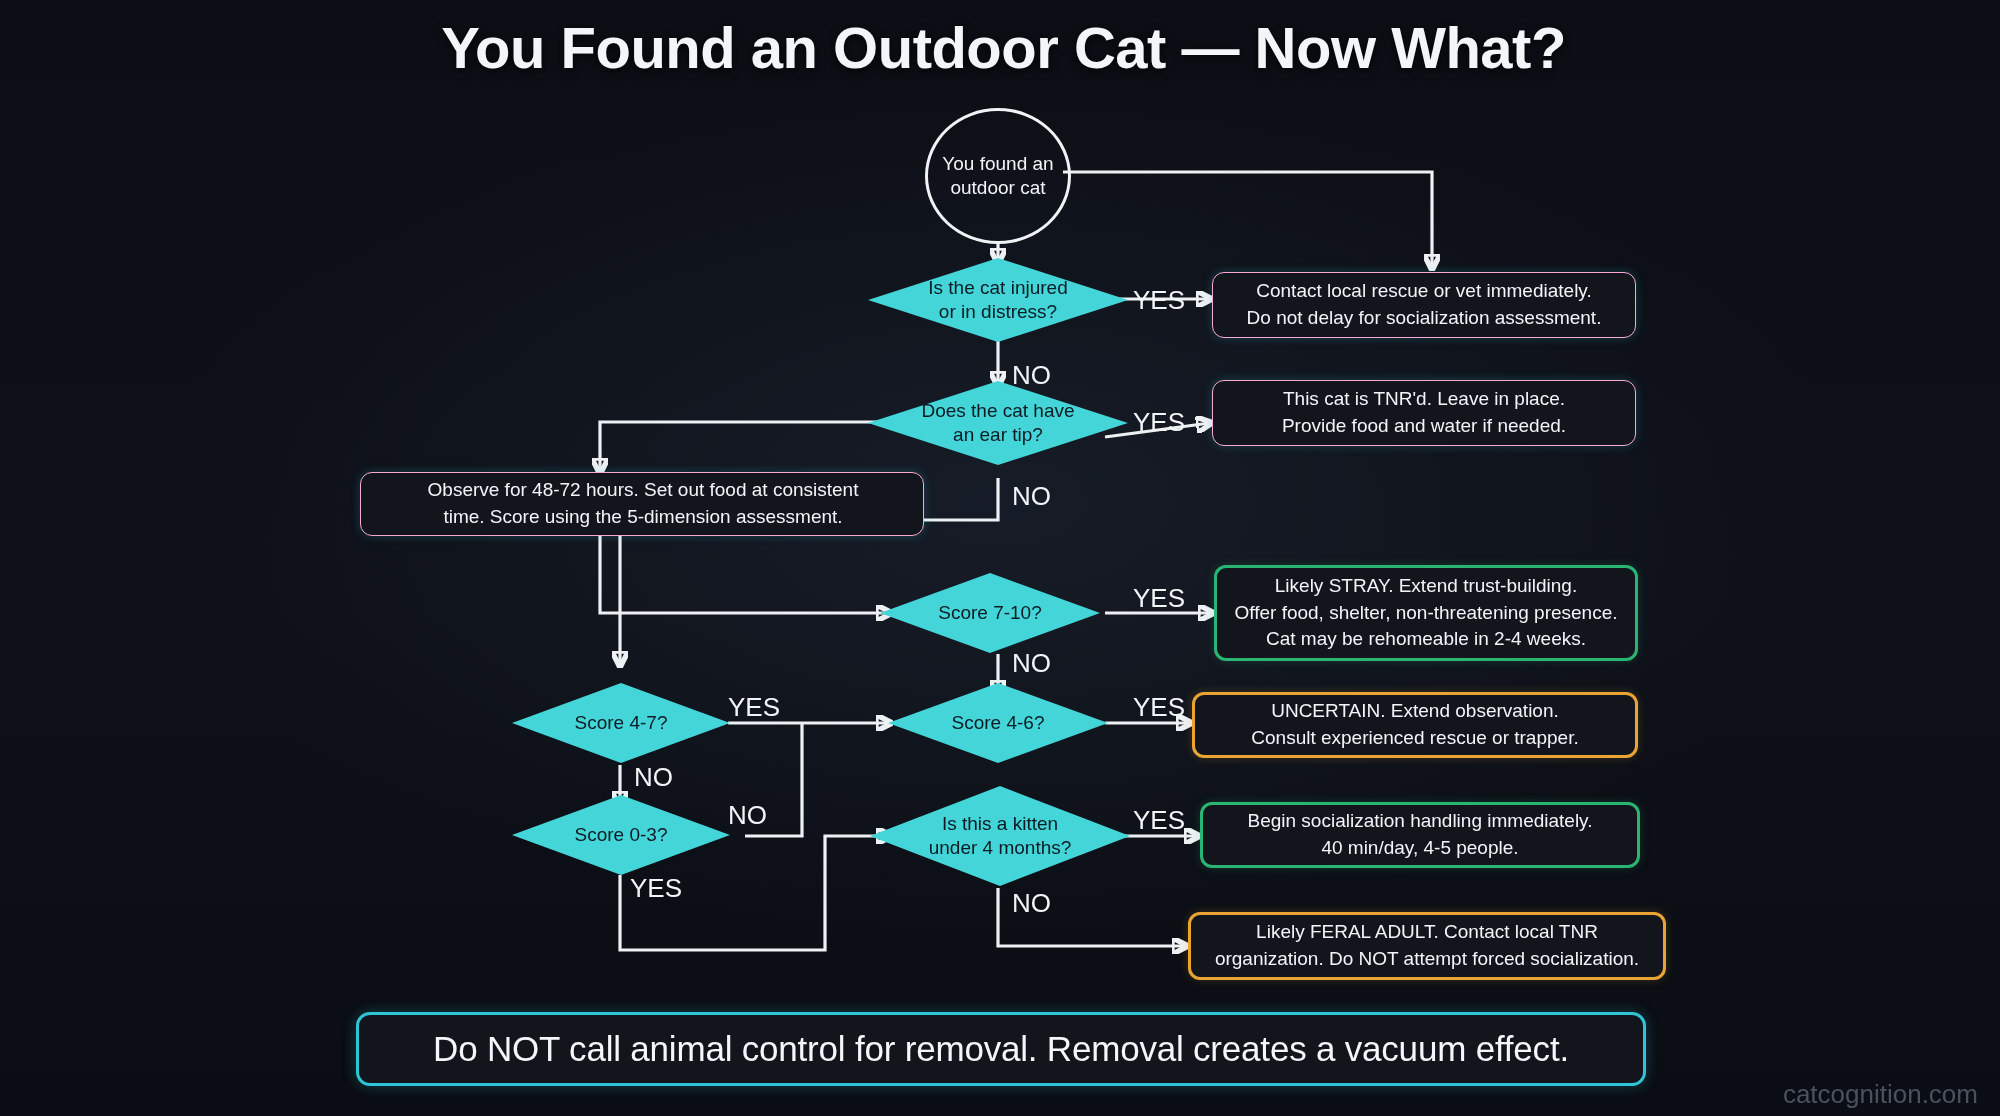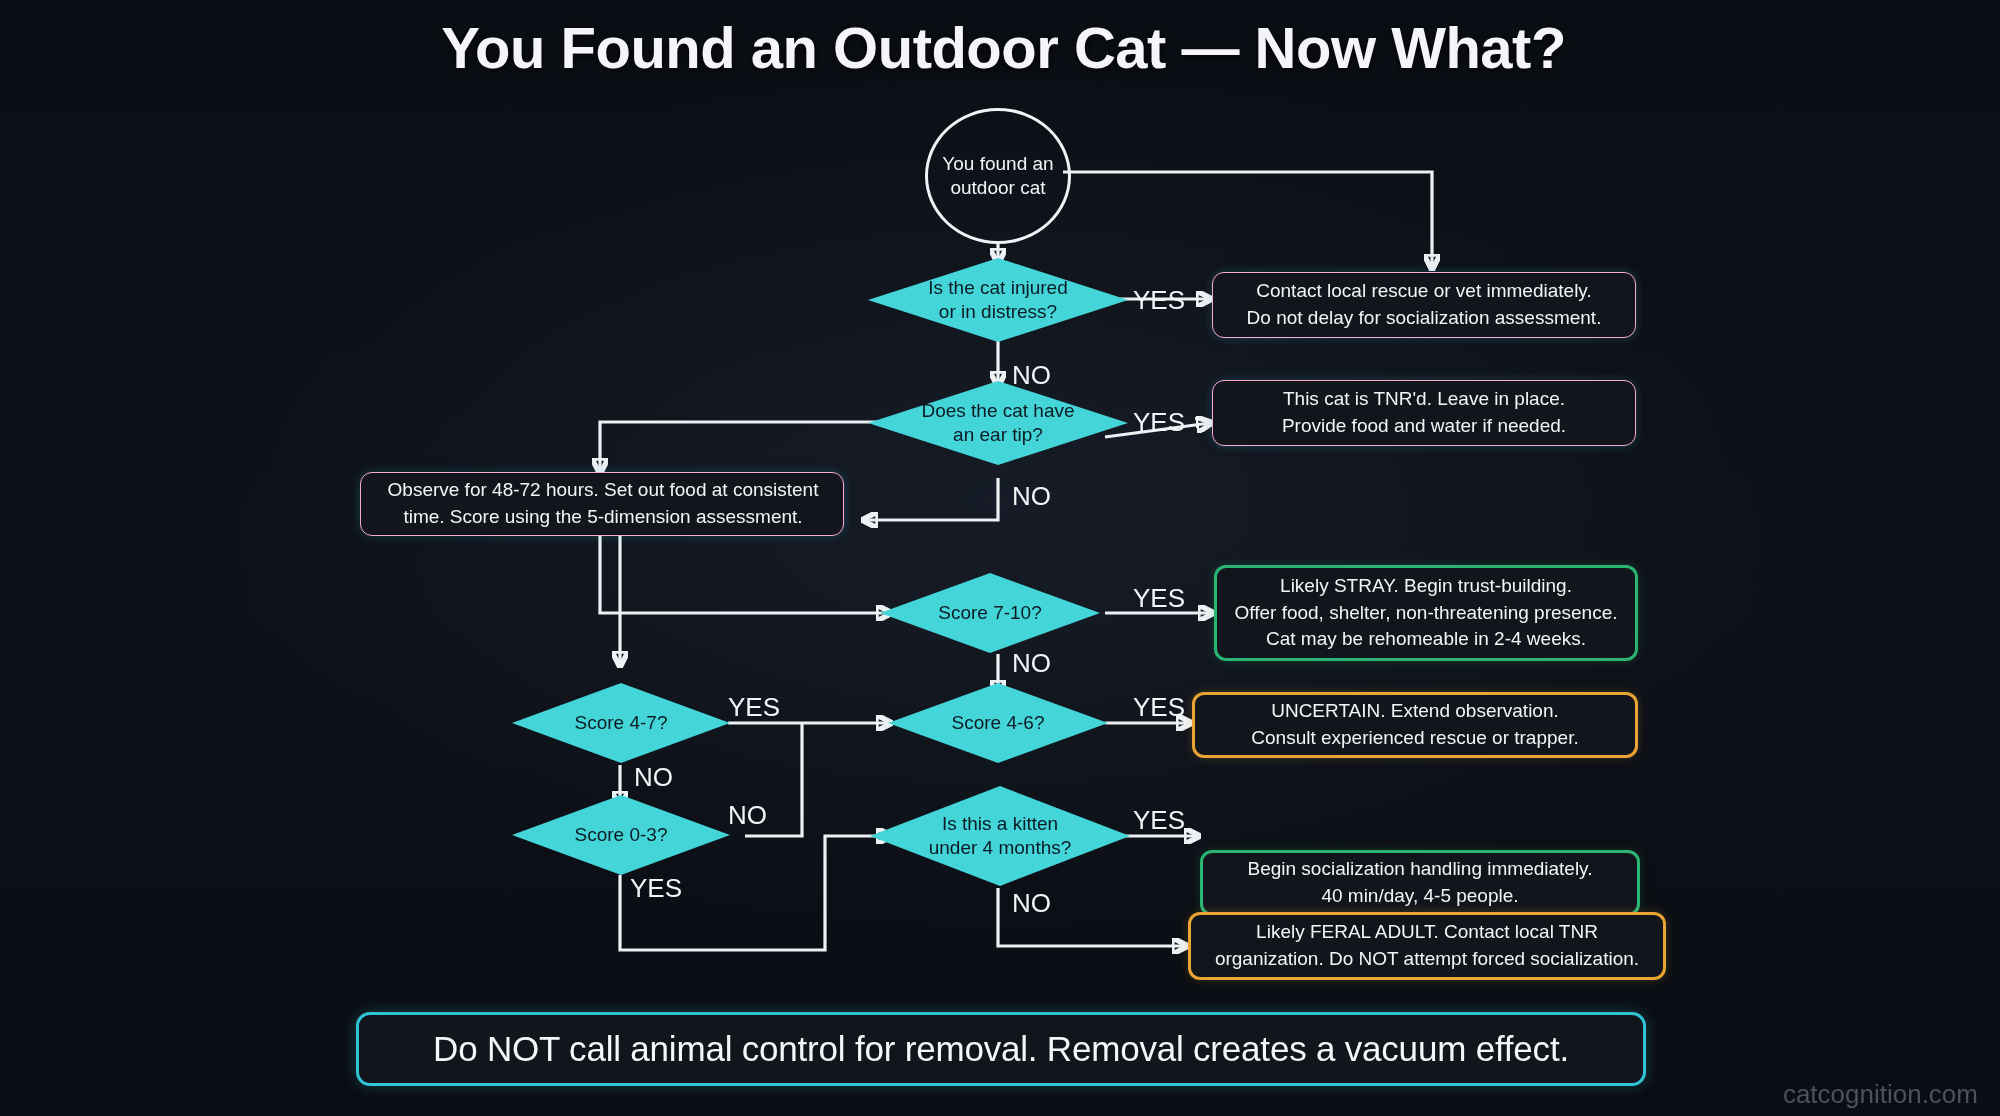--- a/index.html
+++ b/index.html
@@ -207,37 +207,37 @@
   </div>
 
   <div class="node diamond" style="left:868px;top:381px;width:260px;height:84px;">
     <div class="dshape"></div>
     <div class="dlabel">
       <div>Does the cat have</div>
       <div>an ear tip?</div>
     </div>
   </div>
 
-  <div class="node card cyan" style="left:360px;top:472px;width:484px;height:64px;padding-left:16px;">
+  <div class="node card cyan" style="left:360px;top:472px;width:564px;height:64px;padding-left:16px;">
     <div>
       <div>Observe for 48-72 hours. Set out food at consistent</div>
       <div>time. Score using the 5-dimension assessment.</div>
     </div>
   </div>
 
   <div class="node diamond" style="left:880px;top:573px;width:220px;height:80px;">
     <div class="dshape"></div>
     <div class="dlabel">
       <div>Score 7-10?</div>
     </div>
   </div>
 
   <div class="node card green" style="left:1214px;top:565px;width:424px;height:96px;">
     <div>
-      <div>Likely STRAY. Begin trust-building.</div>
+      <div>Likely STRAY. Extend trust-building.</div>
       <div>Offer food, shelter, non-threatening presence.</div>
       <div>Cat may be rehomeable in 2-4 weeks.</div>
     </div>
   </div>
 
   <div class="node diamond" style="left:512px;top:683px;width:218px;height:80px;">
     <div class="dshape"></div>
     <div class="dlabel">
       <div>Score 4-7?</div>
     </div>
@@ -265,21 +265,21 @@
   </div>
 
   <div class="node diamond" style="left:870px;top:786px;width:260px;height:100px;">
     <div class="dshape"></div>
     <div class="dlabel">
       <div>Is this a kitten</div>
       <div>under 4 months?</div>
     </div>
   </div>
 
-  <div class="node card green" style="left:1200px;top:802px;width:440px;height:66px;margin-top:48px;">
+  <div class="node card green" style="left:1200px;top:802px;width:440px;height:66px;">
     <div>
       <div>Begin socialization handling immediately.</div>
       <div>40 min/day, 4-5 people.</div>
     </div>
   </div>
 
   <div class="node card orange" style="left:1188px;top:912px;width:478px;height:68px;">
     <div>
       <div>Likely FERAL ADULT. Contact local TNR</div>
       <div>organization. Do NOT attempt forced socialization.</div>

